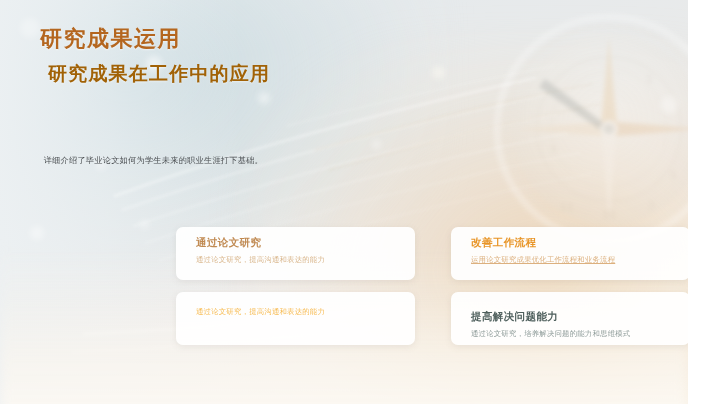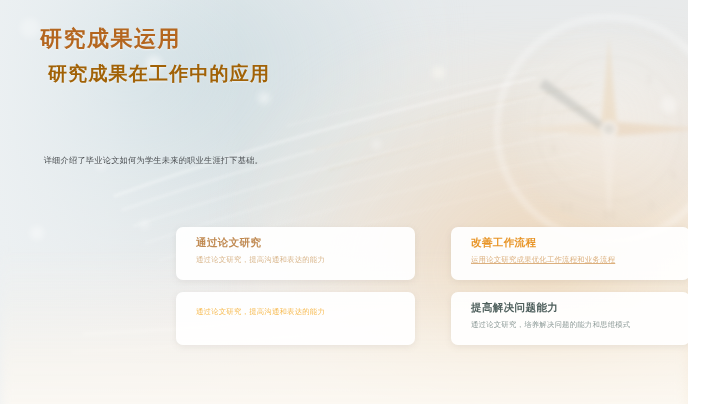--- a/index.html
+++ b/index.html
@@ -168,21 +168,21 @@
   }
   .card-desc {
     margin-top: 6px;
     font-size: 7.4px;
     letter-spacing: 0.2px;
     line-height: 1.3;
   }
   .t-muted-orange { color: #c08a52; }
   .t-orange       { color: #e89527; }
   .t-bright       { color: #f9a825; }
-  .t-slate        { color: #4e5f5c; }
+  .t-slate        { color: #4e5f5c; margin-top: 9px; }
   .d-tan          { color: #d9b68c; }
   .d-tan2         { color: #dcb07e; text-decoration: underline; }
   .d-bright       { color: #f7bb52; }
   .d-slate        { color: #8e9b99; }
 </style>
 </head>
 <body>
 
 <div class="slide">
 

